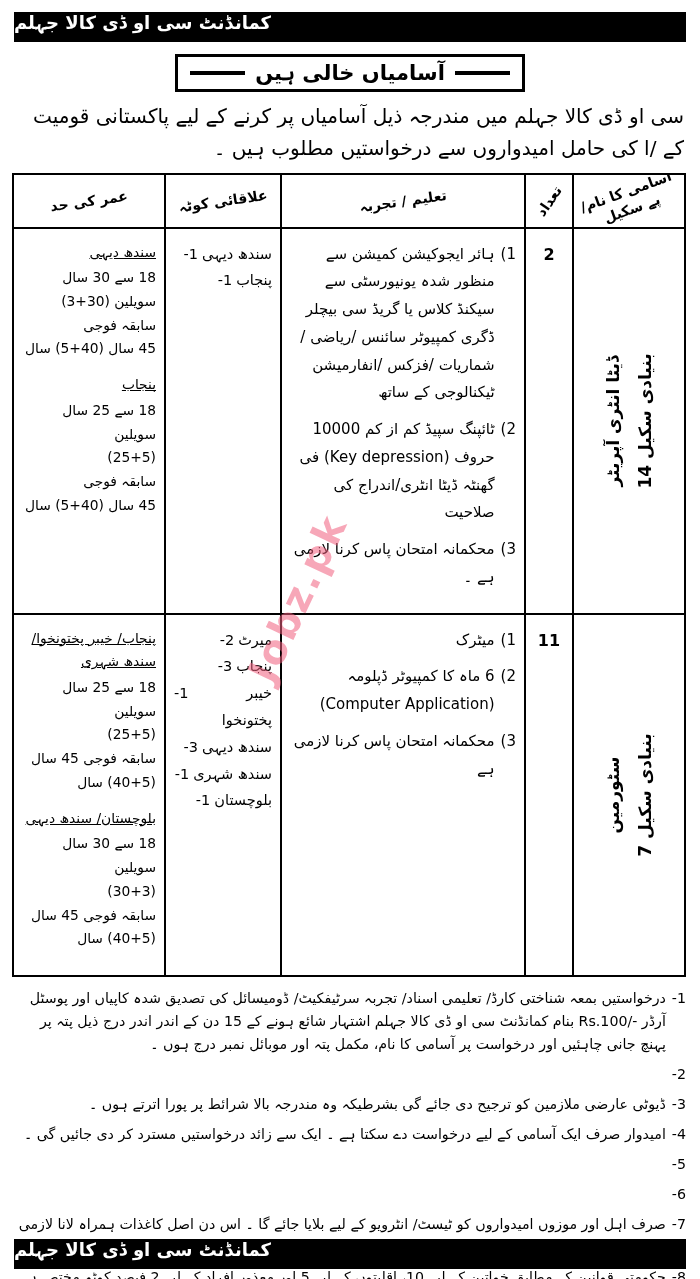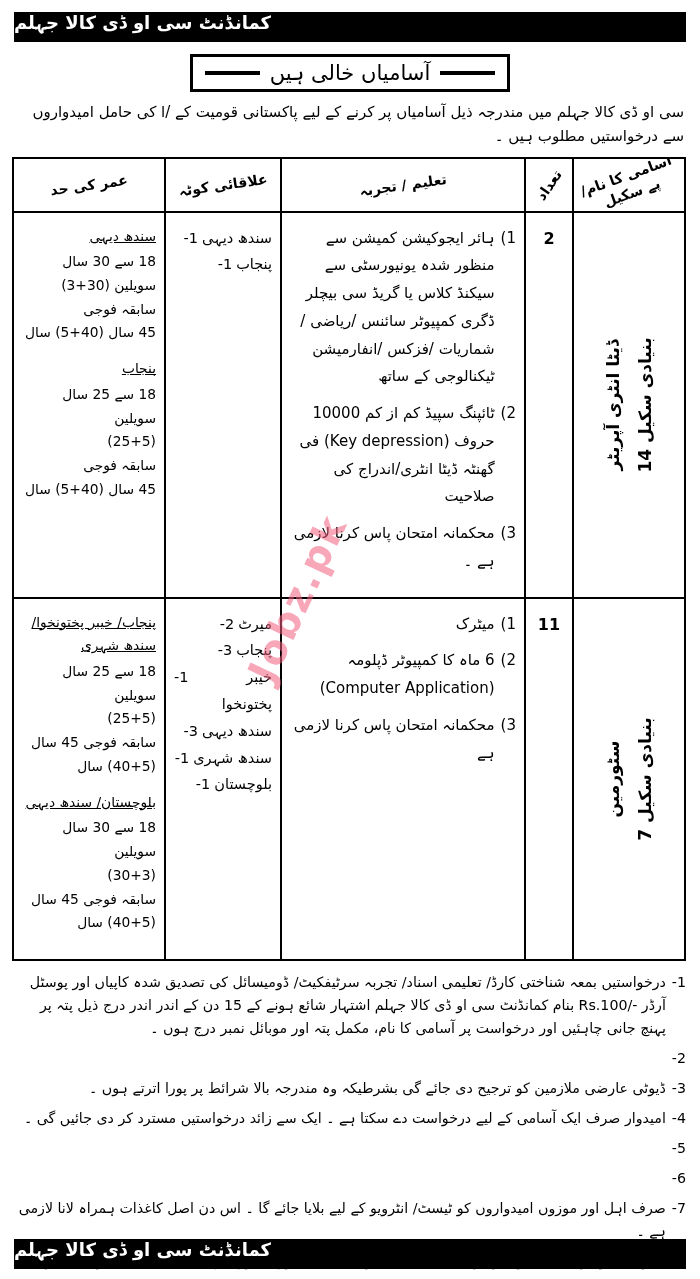--- a/index.html
+++ b/index.html
@@ -12,22 +12,22 @@
   .bar{
     background:#000;color:#fff;text-align:left;
     font-weight:bold;font-size:18px;padding:0 0 8px;line-height:1.2;
   }
   .banner-wrap{display:flex;justify-content:center;margin:12px 0 8px;}
   .banner{
     border:3px solid #000;display:flex;align-items:center;gap:10px;
     padding:4px 12px;min-width:292px;
   }
   .rule{flex:1;height:4px;background:#000;min-width:55px;}
-  .banner .label{font-size:21px;font-weight:normal;white-space:nowrap;}
-  .intro{font-size:15px;line-height:1.6;margin:2px 2px 9px;}
+  .banner .label{font-size:21px;font-weight:bold;white-space:nowrap;}
+  .intro{font-size:20px;line-height:1.6;margin:2px 2px 9px;}
 
   table.jobs{width:100%;border-collapse:collapse;table-layout:fixed;}
   table.jobs th,table.jobs td{border:2.5px solid #000;vertical-align:top;overflow:hidden;}
   tr.head th{height:54px;font-size:14px;font-weight:bold;text-align:center;vertical-align:middle;}
   .rot8{transform:rotate(-8deg);}
   .rot22{transform:rotate(-20deg);line-height:1.3;}
   .rot58{transform:rotate(-55deg);}
   tr.r1 > td{height:327px;}
   tr.r2 > td{height:300px;}
 

